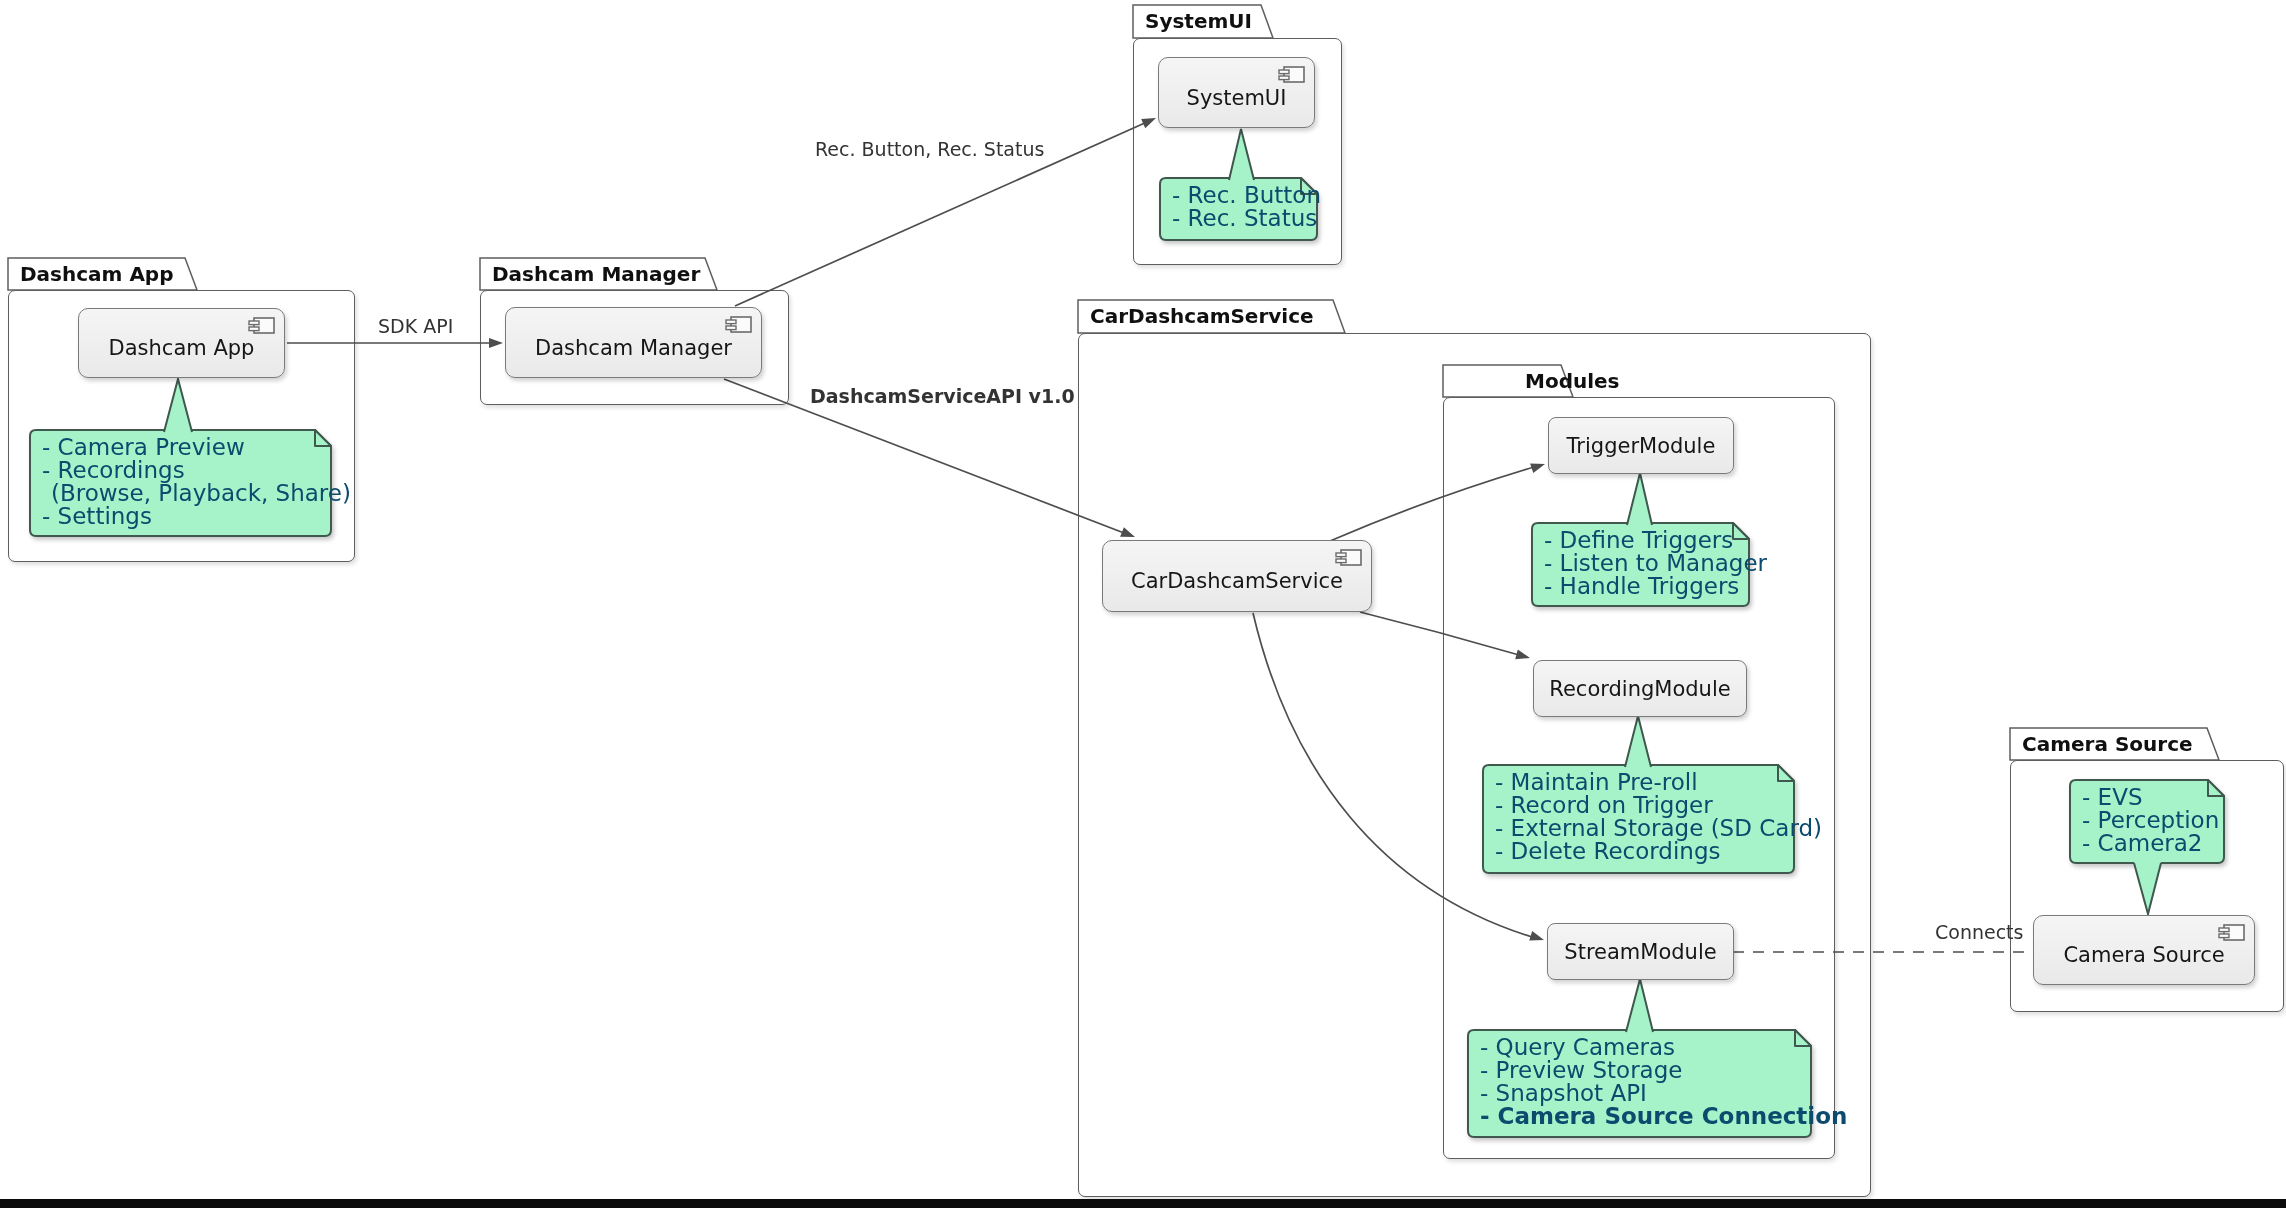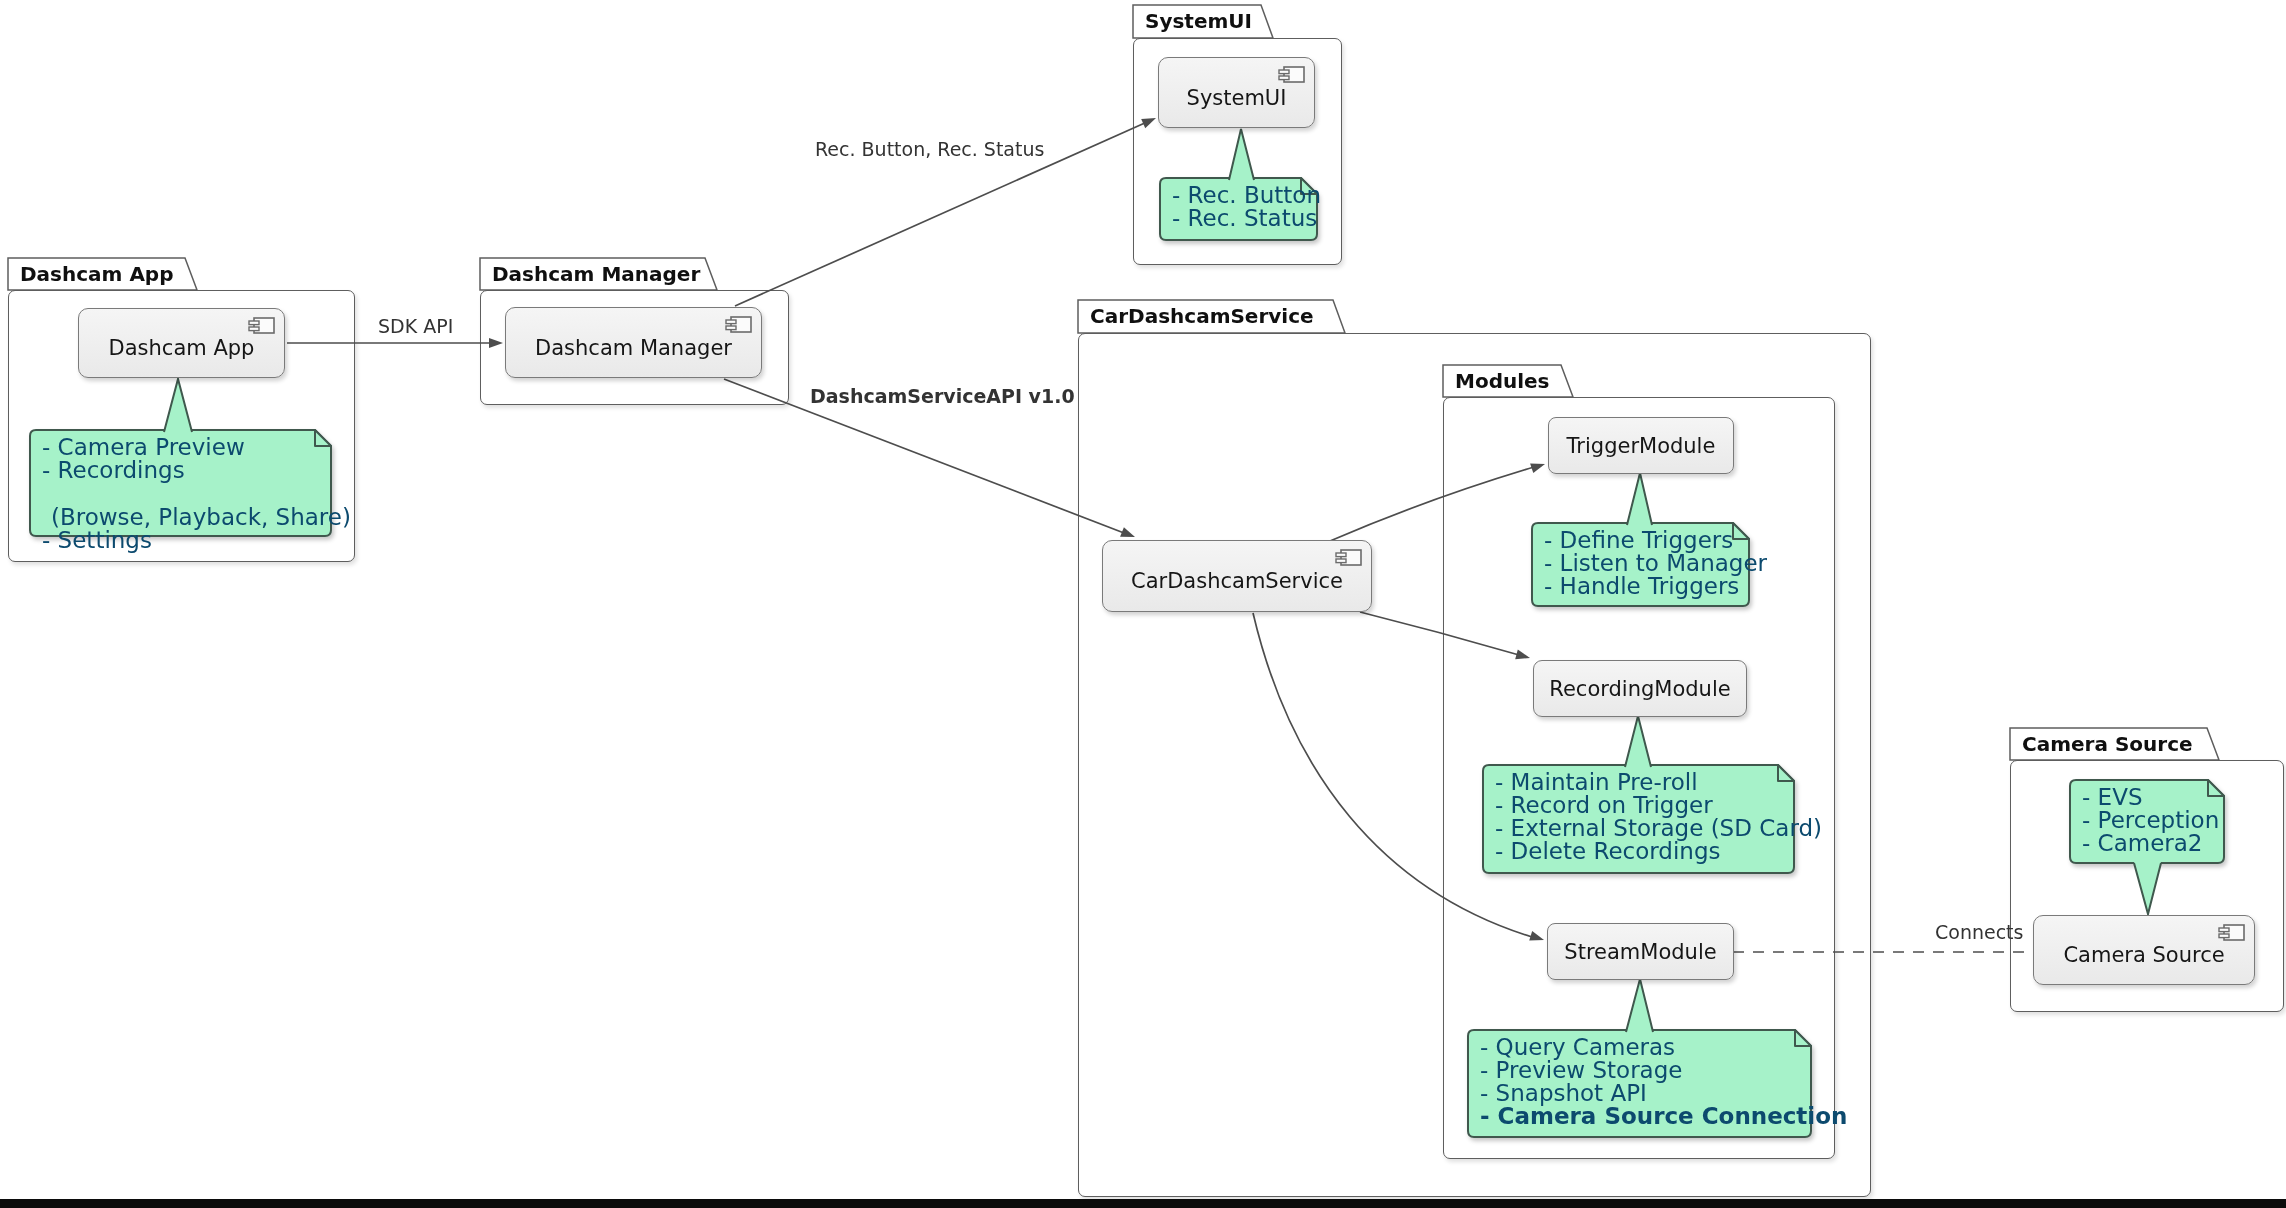--- a/index.html
+++ b/index.html
@@ -17,21 +17,21 @@
 
   .comp{position:absolute;z-index:3;background:linear-gradient(180deg,#f5f5f5 0%,#e9e9e9 100%);
         border:1.5px solid #7a7a7a;border-radius:10px;box-shadow:2px 3px 4px rgba(0,0,0,.18);
         display:flex;align-items:center;justify-content:center;
         font-size:21px;color:#161616;white-space:nowrap;}
   .comp.has-icon{padding-top:10px;box-sizing:border-box;}
   .comp .cicon{position:absolute;top:8px;right:9px;width:27px;height:19px;}
 
   .note-text{position:absolute;z-index:3;font-size:23px;line-height:23px;color:#0c4a6e;
              white-space:nowrap;}
-  .note-text .indent{padding-left:9px;margin-top:24px;}
+  .note-text .indent{padding-left:9px;}
   .note-text .bold{font-weight:bold;}
 
   .edge-label{position:absolute;z-index:3;font-size:19px;color:#333333;white-space:nowrap;}
 
   .bottom-bar{position:absolute;left:0;top:1199px;width:2286px;height:9px;background:#0b0b0b;z-index:4;}
 
   
   .tab{fill:#ffffff;stroke:#5e5e5e;stroke-width:1.5;}
   .edge{fill:none;stroke:#4d4d4d;stroke-width:1.7;}
   .edge.dashed{stroke-dasharray:11 9;}
@@ -115,21 +115,21 @@
     <path class="noteshape" filter="url(#ds)" d="M2076,780 H2208 L2224,796 V857 Q2224,863 2218,863 H2076 Q2070,863 2070,857 V786 Q2070,780 2076,780 Z"></path>
     <path class="flap" d="M2208,780 L2224,796 L2208,796 Z"></path>
     <polygon class="pfill" points="2148,914 2134,862 2161,862"></polygon>
     <path class="pside" d="M2134,863 L2148,914 L2161,863"></path>
   </svg>
 
   <div class="pkg-title" style="left:20px;top:262px;">Dashcam App</div>
   <div class="pkg-title" style="left:492px;top:262px;">Dashcam Manager</div>
   <div class="pkg-title" style="left:1145px;top:9px;">SystemUI</div>
   <div class="pkg-title" style="left:1090px;top:304px;">CarDashcamService</div>
-  <div class="pkg-title" style="left:1455px;top:369px;">Modules</div>
+  <div class="pkg-title" style="left:1525px;top:369px;">Modules</div>
   <div class="pkg-title" style="left:2022px;top:732px;">Camera Source</div>
 
   <div class="comp has-icon" style="left:78px;top:308px;width:207px;height:70px;">
     <svg class="cicon" viewBox="0 0 27 19">
       <rect x="6" y="1" width="20" height="15" fill="#fbfbfb" stroke="#6b6b6b" stroke-width="1.6"></rect>
       <rect x="1" y="4" width="10" height="3.6" fill="#fbfbfb" stroke="#6b6b6b" stroke-width="1.4"></rect>
       <rect x="1" y="10" width="10" height="3.6" fill="#fbfbfb" stroke="#6b6b6b" stroke-width="1.4"></rect>
     </svg>
     <span>Dashcam App</span>
   </div>

